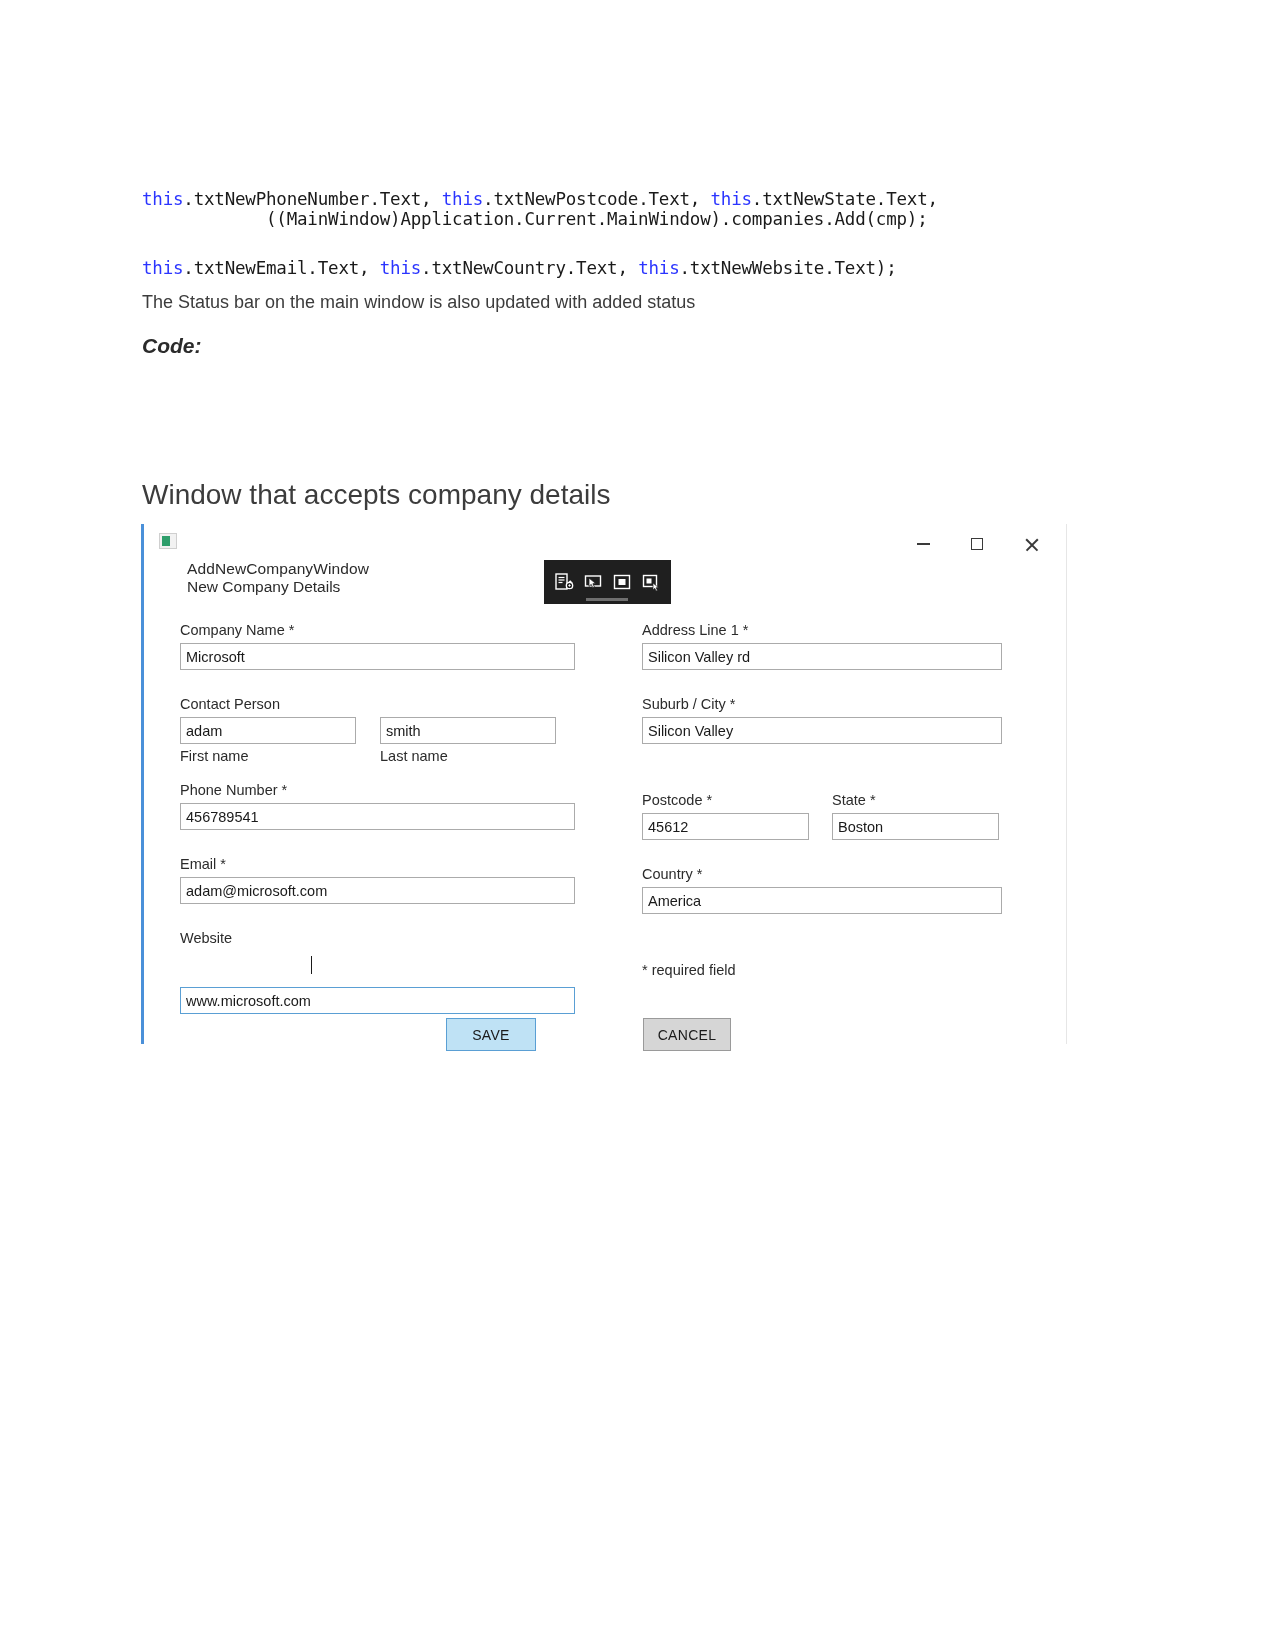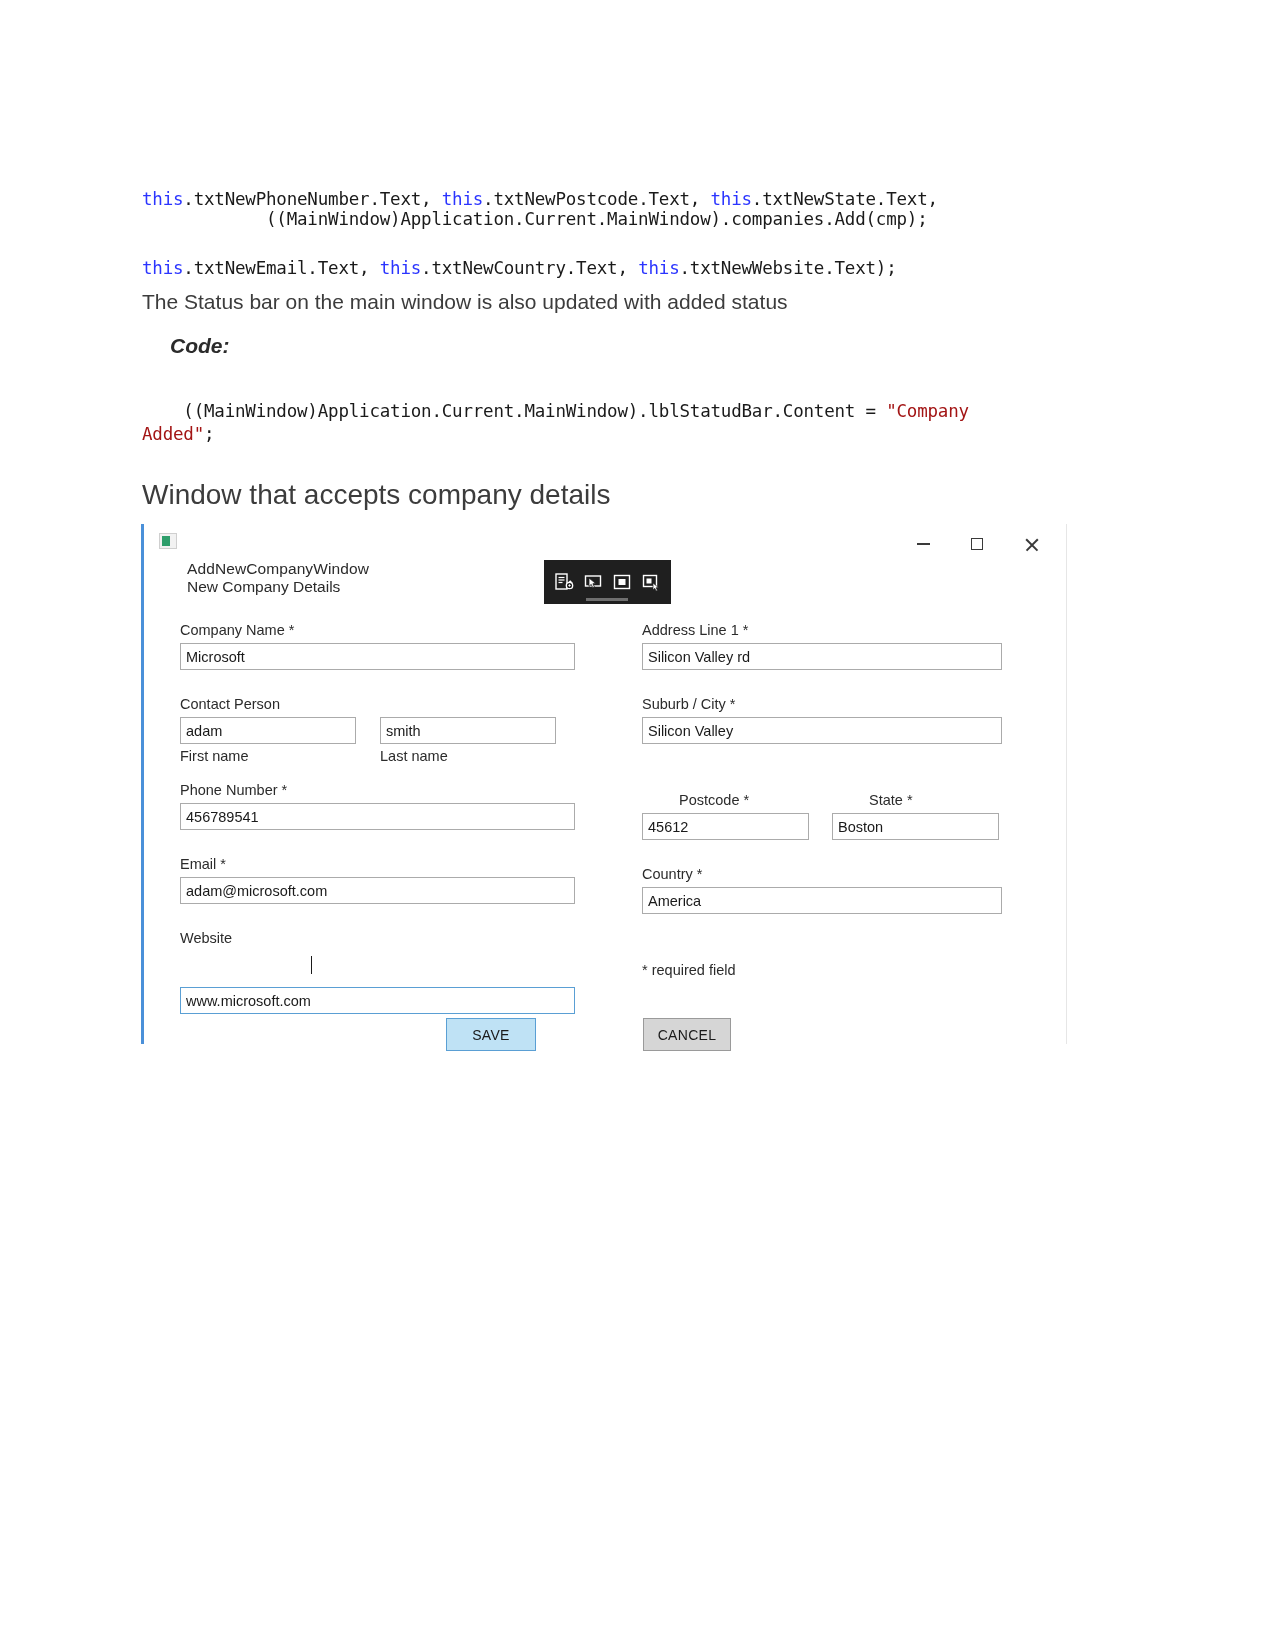--- a/index.html
+++ b/index.html
@@ -28,34 +28,34 @@
   .kw { color: #2b35ff; }
   .str { color: #a31515; }
 
   #code-top  { left: 142px; top: 142px;  width: 900px; }
   #code-add  { left: 142px; top: 208px;  width: 900px; }
   #code-stat { left: 142px; top: 377px;  width: 880px; }
 
   
   .para {
     position: absolute;
-    font-size: 21px;
+    font-size: 18px;
     color: #3c3c3c;
     line-height: 28px;
   }
   #para-status { left: 142px; top: 288px; }
   #heading-window { left: 142px; top: 481px; font-size: 28px; color: #3c3c3c; }
   .bold-italic {
     position: absolute;
     font-weight: bold;
     font-style: italic;
     font-size: 21px;
     color: #2b2b2b;
   }
-  #label-code { left: 142px; top: 334px; margin-left: 28px; }
+  #label-code { left: 142px; top: 334px; }
 
   
   #app-window {
     position: absolute;
     left: 141px;
     top: 524px;
     width: 926px;
     height: 520px;
     background: #ffffff;
     border-left: 3px solid #4a90d9;
@@ -231,23 +231,20 @@
 
   <div class="code-block" id="code-top">
     <div><span id="ct-l1"><span class="kw">this</span><span>.txtNewPhoneNumber.Text, </span><span class="kw">this</span><span>.txtNewPostcode.Text, </span><span class="kw">this</span><span>.txtNewState.Text,</span></span></div>
     <div><span id="ct-l2"><span class="kw">this</span><span>.txtNewEmail.Text, </span><span class="kw">this</span><span>.txtNewCountry.Text, </span><span class="kw">this</span><span>.txtNewWebsite.Text);</span></span></div>
   </div>
 
   <div class="para" id="para-status">The Status bar on the main window is also updated with added status</div>
 
   <div class="bold-italic" id="label-code">Code:</div>
 
-  <div class="code-block" id="code-stat">
-    <span id="cs-parts"><span>((MainWindow)Application.Current.MainWindow).lblStatudBar.Content = </span><span class="str">"Company Added"</span><span>;</span></span>
-  </div>
 
   <div class="para" id="heading-window">Window that accepts company details</div>
 
   <div id="app-window">
 
     <div class="titlebar">
       <div class="tb-icon"></div>
       <div class="tb-title">AddNewCompanyWindow</div>
 
       <div class="win-btn" id="btn-min">
@@ -355,21 +352,21 @@
       <div class="field">
         <span class="field-label">Suburb / City *</span>
         <input class="field-input" type="text" readonly="" value="Silicon Valley" style="">
       </div>
 
       <div class="gap-c"></div>
       <div style="height:22px;"></div>
 
       <div class="field">
         <div class="row-two">
-          <span class="field-label" style="width:190px;margin-left:37px;">Postcode *</span>
+          <span class="field-label" style="width:190px;">Postcode *</span>
           <span class="field-label">State *</span>
         </div>
         <div class="row-two">
           <input class="field-input" style="width: 167px;" type="text" readonly="" value="45612">
           <input class="field-input" style="width: 167px; margin-left: 23px;" type="text" readonly="" value="Boston">
         </div>
       </div>
 
       <div class="gap-c"></div>
 

